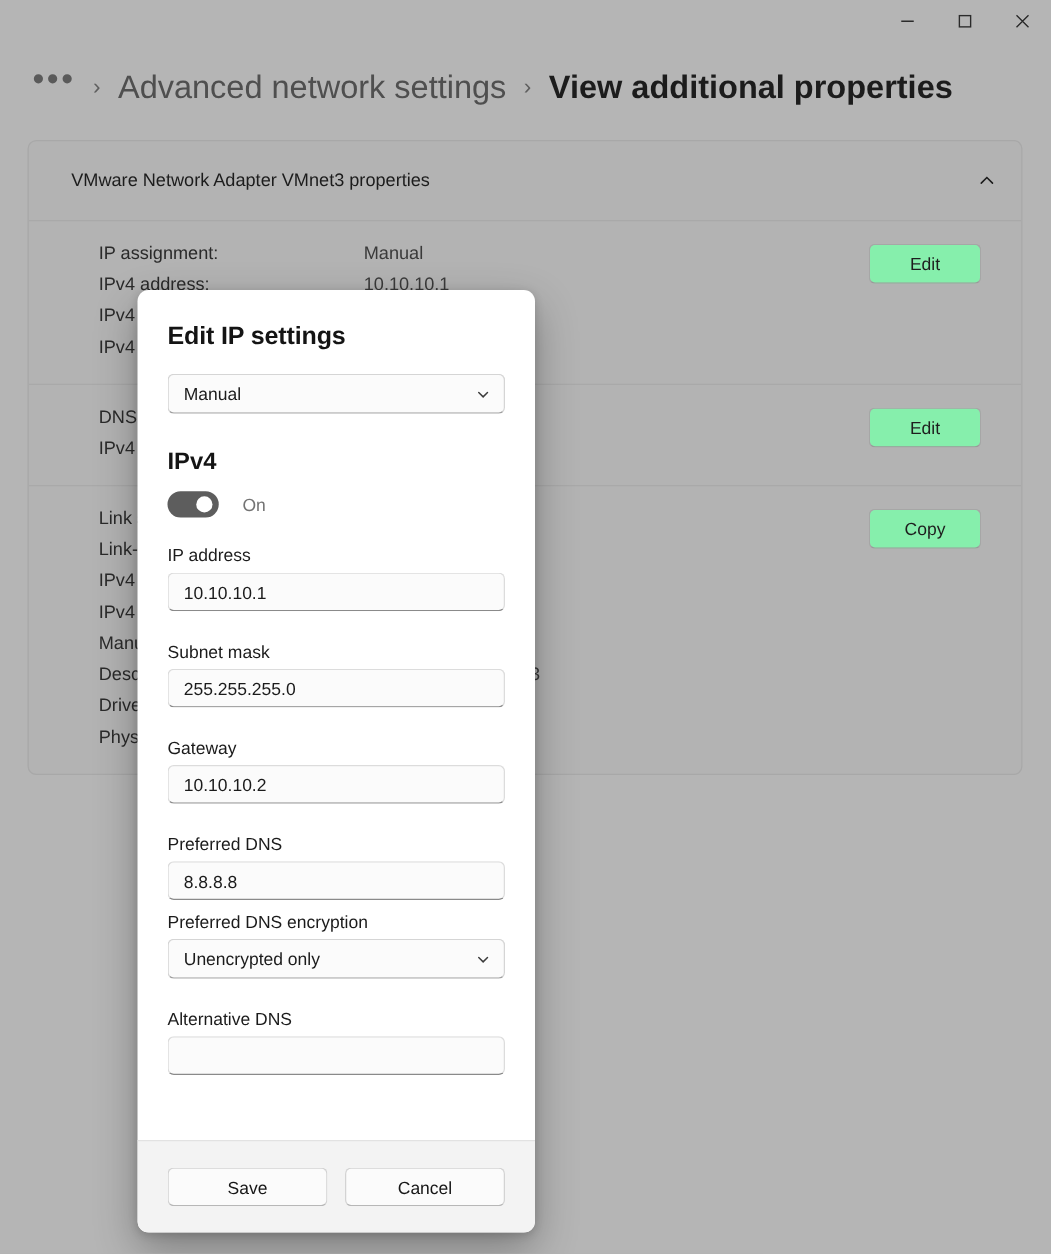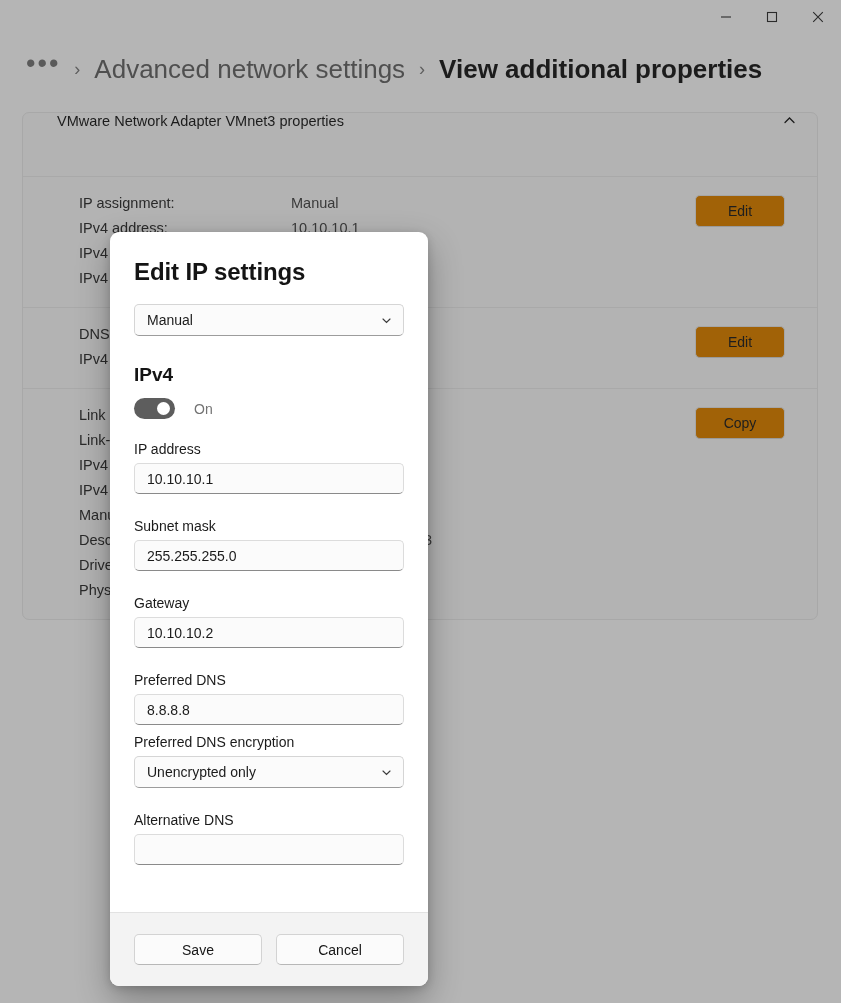--- a/index.html
+++ b/index.html
@@ -80,20 +80,21 @@
     top: 112px;
     width: 794px;
     background: #b3b3b3;
     border: 1px solid #a8a8a8;
     border-radius: 7px;
     overflow: hidden;
   }
   #card-header {
     height: 63px;
     display: flex;
+    align-items: center;
     padding: 0 20px 0 34px;
     justify-content: space-between;
     border-bottom: 1px solid #a9a9a9;
     gap: 30px;
   }
   #card-header .title {
     font-size: 14.5px;
     color: #1c1c1c;
   }
   .chev-up { color: #1c1c1c; display:block; }
@@ -118,21 +119,21 @@
   .prop-row .v { color: #3a3a3a; }
 
   .act-btn {
     flex: 0 0 auto;
     margin: 4px 32px 0 0;
     width: 90px;
     height: 32px;
     border: 1px solid #a6a6a6;
     border-bottom-color: #9a9a9a;
     border-radius: 5px;
-    background: #a16207;
+    background: #86efac;
     font-size: 14px;
     color: #1e1e1e;
     font-family: "Liberation Sans", sans-serif;
     display: flex;
     align-items: center;
     justify-content: center;
     box-sizing: border-box;
   }
 
   
@@ -149,21 +150,21 @@
     flex-direction: column;
     overflow: hidden;
   }
   #dialog-body {
     flex: 1 1 auto;
     padding: 26px 24px 0 24px;
     overflow: hidden;
     position: relative;
   }
   #dialog-title {
-    font-size: 24px;
+    font-size: 20px;
     font-weight: 600;
     color: #141414;
     margin: 0 0 18px 0;
     letter-spacing: -0.1px;
   }
   .combo {
     height: 32px;
     border: 1px solid #d5d5d5;
     border-bottom-color: #9c9c9c;
     border-radius: 5px;

